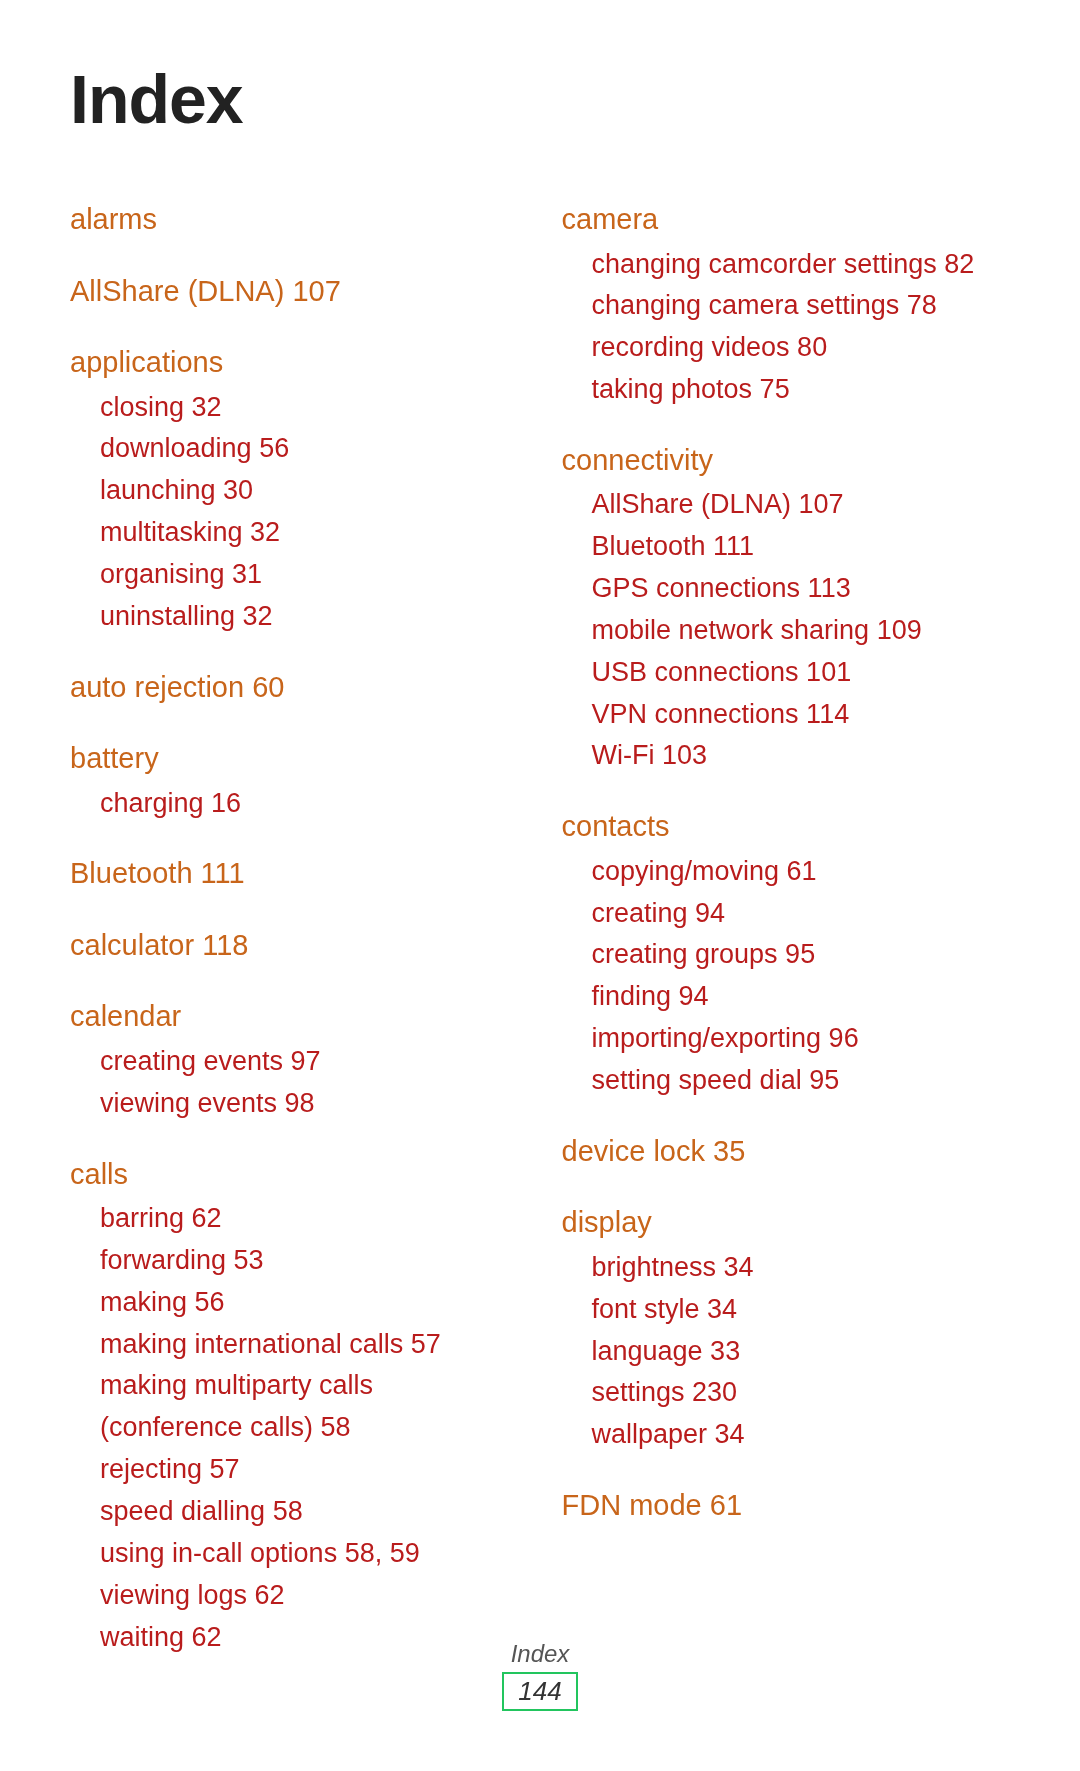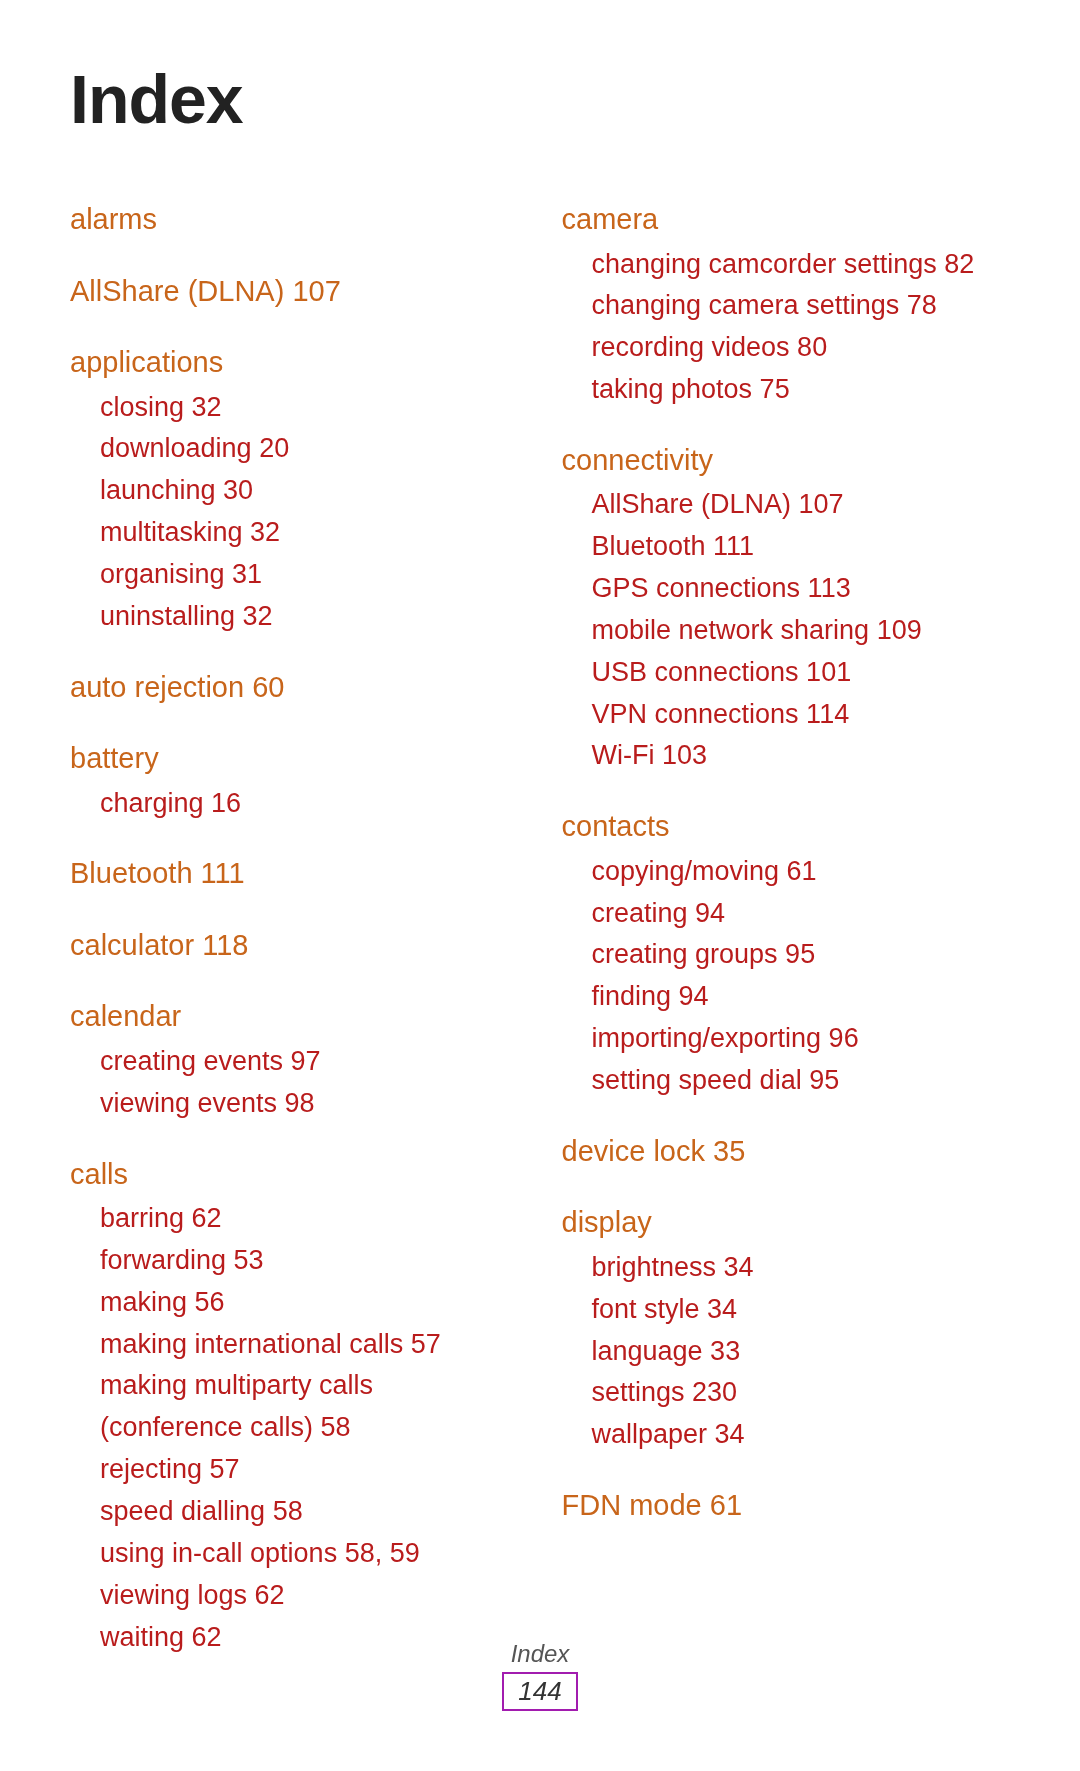--- a/index.html
+++ b/index.html
@@ -70,37 +70,37 @@
       font-size: 24px;
       color: #555;
       display: block;
       margin-bottom: 4px;
     }
 
     .footer-page {
       font-style: italic;
       font-size: 26px;
       color: #333;
-      border: 2px solid #a21caf;
+      border: 2px solid #22c55e;
       display: inline-block;
       padding: 2px 14px;
     }
   </style>
 </head>
 <body>
 
 <h1 class="page-title">Index</h1>
 
 <div class="index-columns">
   <div class="column" id="left-col">
       <div class="index-category">alarms</div>
       <div class="index-category">AllShare (DLNA)   107</div>
       <div class="index-category">applications</div>
       <div class="index-entry">closing   32</div>
-      <div class="index-entry">downloading   20</div>
+      <div class="index-entry">downloading   56</div>
       <div class="index-entry">launching   30</div>
       <div class="index-entry">multitasking   32</div>
       <div class="index-entry">organising   31</div>
       <div class="index-entry">uninstalling   32</div>
       <div class="index-category">auto rejection   60</div>
       <div class="index-category">battery</div>
       <div class="index-entry">charging   16</div>
       <div class="index-category">Bluetooth   111</div>
       <div class="index-category">calculator   118</div>
       <div class="index-category">calendar</div>

